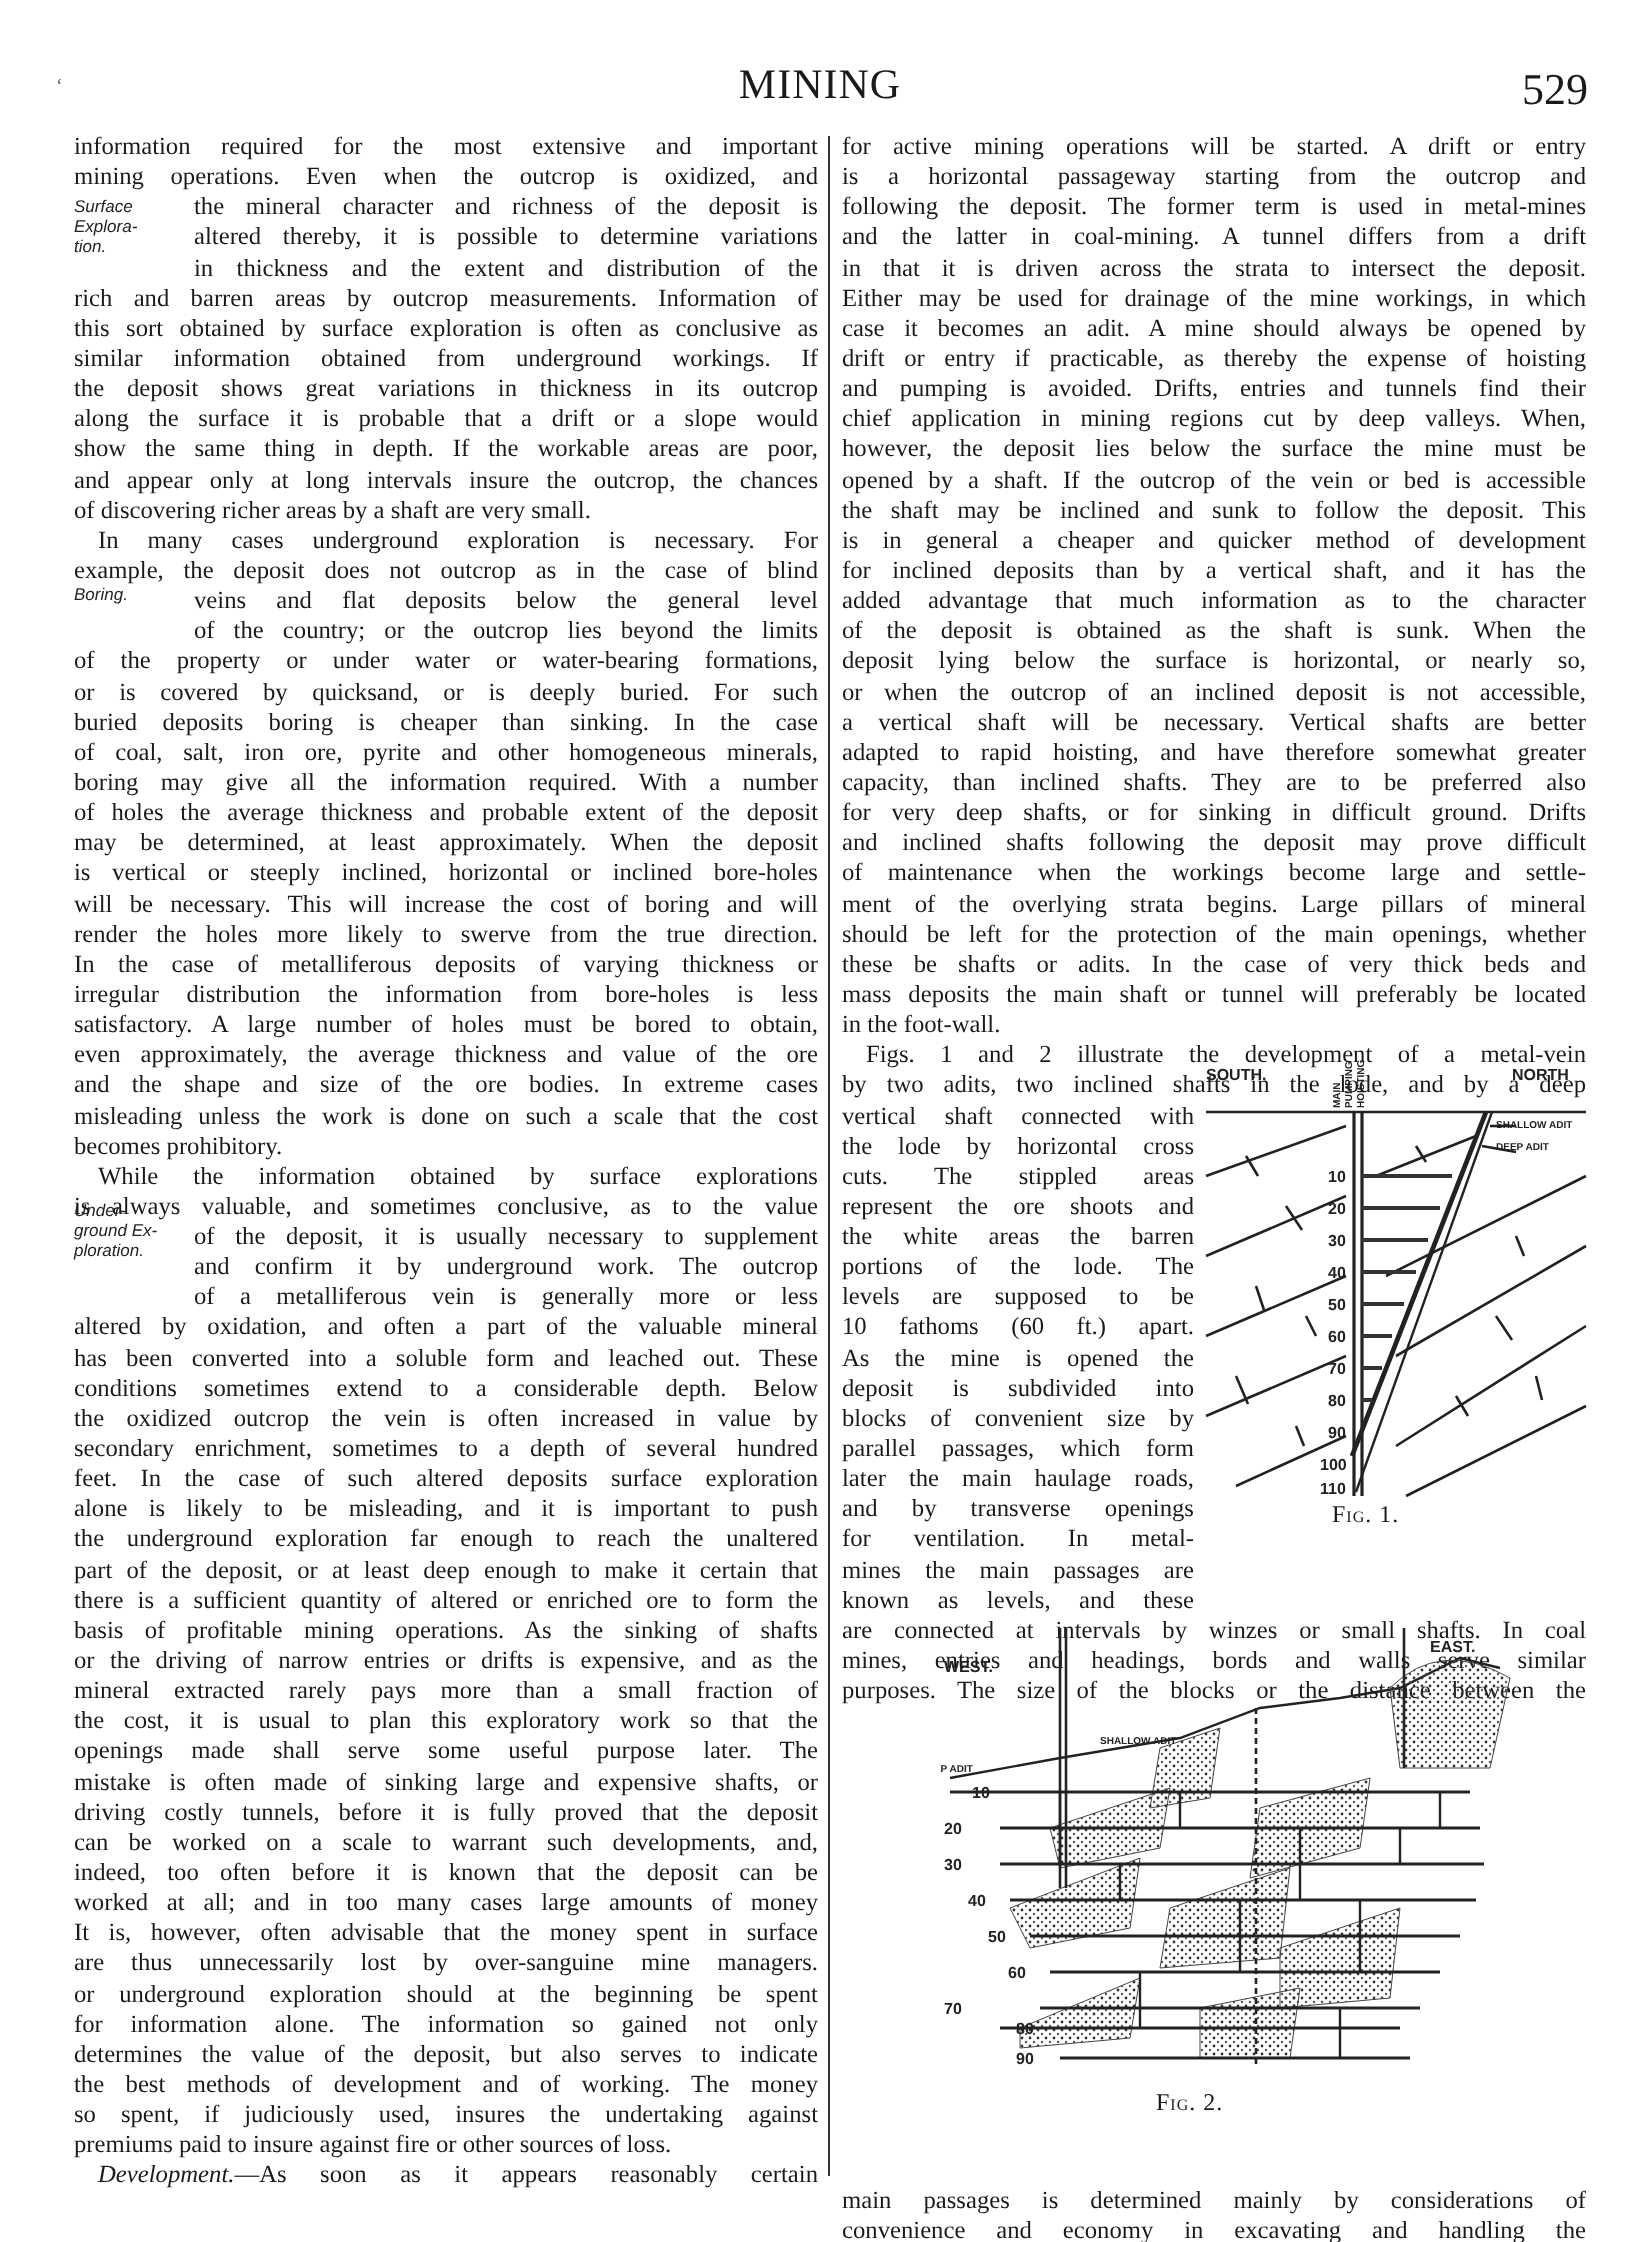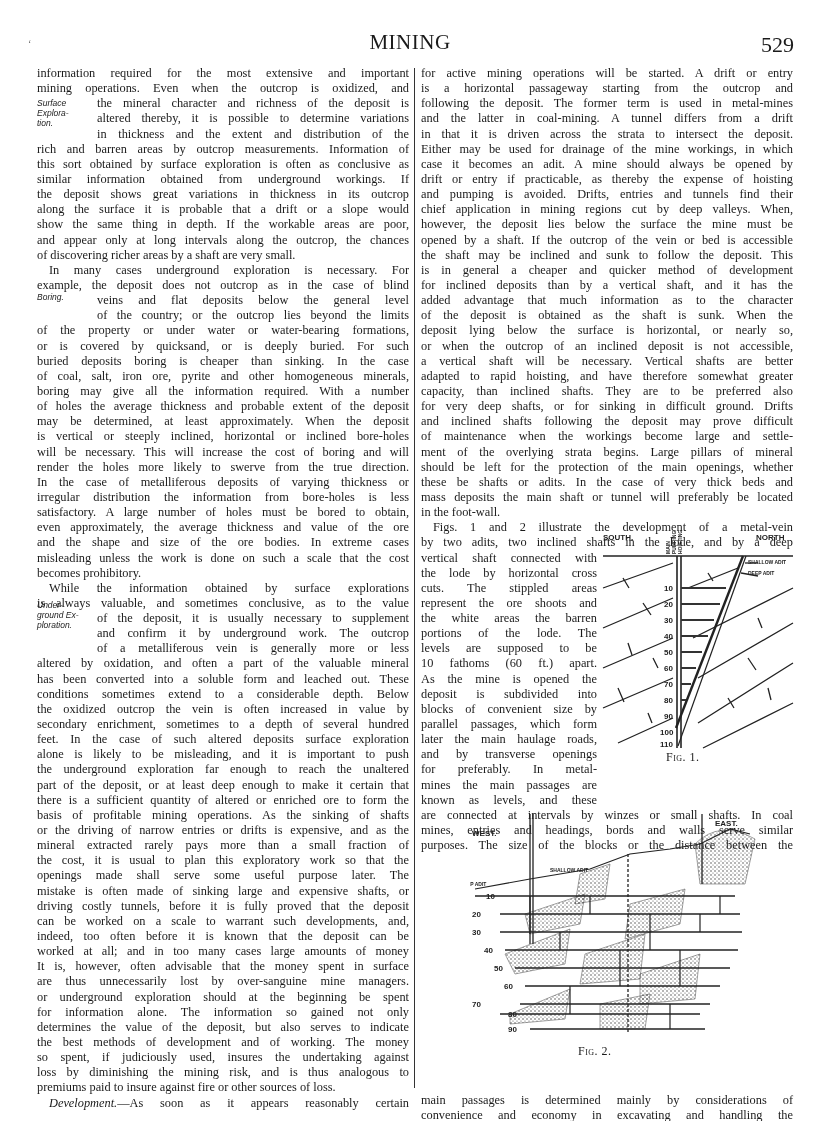--- a/index.html
+++ b/index.html
@@ -43,21 +43,21 @@
     <span class="line">mining operations.  Even when the outcrop is oxidized, and</span>
     <span class="line with-side">the mineral character and richness of the deposit is</span>
     <span class="line with-side">altered thereby, it is possible to determine variations</span>
     <span class="line with-side">in thickness and the extent and distribution of the</span>
     <span class="line">rich and barren areas by outcrop measurements. Information of</span>
     <span class="line">this sort obtained by surface exploration is often as conclusive as</span>
     <span class="line">similar information obtained from underground workings.  If</span>
     <span class="line">the deposit shows great variations in thickness in its outcrop</span>
     <span class="line">along the surface it is probable that a drift or a slope would</span>
     <span class="line">show the same thing in depth.  If the workable areas are poor,</span>
-    <span class="line">and appear only at long intervals along the outcrop, the chances</span>
+    <span class="line">and appear only at long intervals insure the outcrop, the chances</span>
     <span class="line last">of discovering richer areas by a shaft are very small.</span>
     <span class="line indent">In many cases underground exploration is necessary.  For</span>
     <span class="line">example, the deposit does not outcrop as in the case of blind</span>
     <span class="line with-side">veins and flat deposits below the general level</span>
     <span class="line with-side">of the country; or the outcrop lies beyond the limits</span>
     <span class="line">of the property or under water or water-bearing formations,</span>
     <span class="line">or is covered by quicksand, or is deeply buried.  For such</span>
     <span class="line">buried deposits boring is cheaper than sinking.  In the case</span>
     <span class="line">of coal, salt, iron ore, pyrite and other homogeneous minerals,</span>
     <span class="line">boring may give all the information required.  With a number</span>
@@ -98,21 +98,20 @@
     <span class="line">can be worked on a scale to warrant such developments, and,</span>
     <span class="line">indeed, too often before it is known that the deposit can be</span>
     <span class="line">worked at all; and in too many cases large amounts of money</span>
     <span class="line">It is, however, often advisable that the money spent in surface</span>
     <span class="line">are thus unnecessarily lost by over-sanguine mine managers.</span>
     <span class="line">or underground exploration should at the beginning be spent</span>
     <span class="line">for information alone.  The information so gained not only</span>
     <span class="line">determines the value of the deposit, but also serves to indicate</span>
     <span class="line">the best methods of development and of working.  The money</span>
     <span class="line">so spent, if judiciously used, insures the undertaking against</span>
-    <span class="line">loss by diminishing the mining risk, and is thus analogous to</span>
     <span class="line last">premiums paid to insure against fire or other sources of loss.</span>
     <span class="line indent"><span class="it">Development.</span><span>—As soon as it appears reasonably certain</span></span>
   </div>
 
 <div class="sidenote" style="left:37px;top:98px;">
   <div>Surface</div>
   <div>Explora-</div>
   <div>tion.</div>
 </div>
 <div class="sidenote" style="left:37px;top:292px;text-align:right;">
@@ -164,21 +163,21 @@
     <span class="line narrow">the white areas the barren</span>
     <span class="line narrow">portions of the lode.  The</span>
     <span class="line narrow">levels are supposed to be</span>
     <span class="line narrow">10 fathoms (60 ft.) apart.</span>
     <span class="line narrow">As the mine is opened the</span>
     <span class="line narrow">deposit is subdivided into</span>
     <span class="line narrow">blocks of convenient size by</span>
     <span class="line narrow">parallel passages, which form</span>
     <span class="line narrow">later the main haulage roads,</span>
     <span class="line narrow">and by transverse openings</span>
-    <span class="line narrow">for preferably.  In metal-</span>
+    <span class="line narrow">for ventilation.  In metal-</span>
     <span class="line narrow">mines the main passages are</span>
     <span class="line narrow">known as levels, and these</span>
     <span class="line ">are connected at intervals by winzes or small shafts.  In coal</span>
     <span class="line ">mines, entries and headings, bords and walls serve similar</span>
     <span class="line ">purposes.  The size of the blocks or the distance between the</span>
     <div style="height: 240px;"></div>
     <span class="line ">main passages is determined mainly by considerations of</span>
     <span class="line ">convenience and economy in excavating and handling the</span>
   </div>
 

